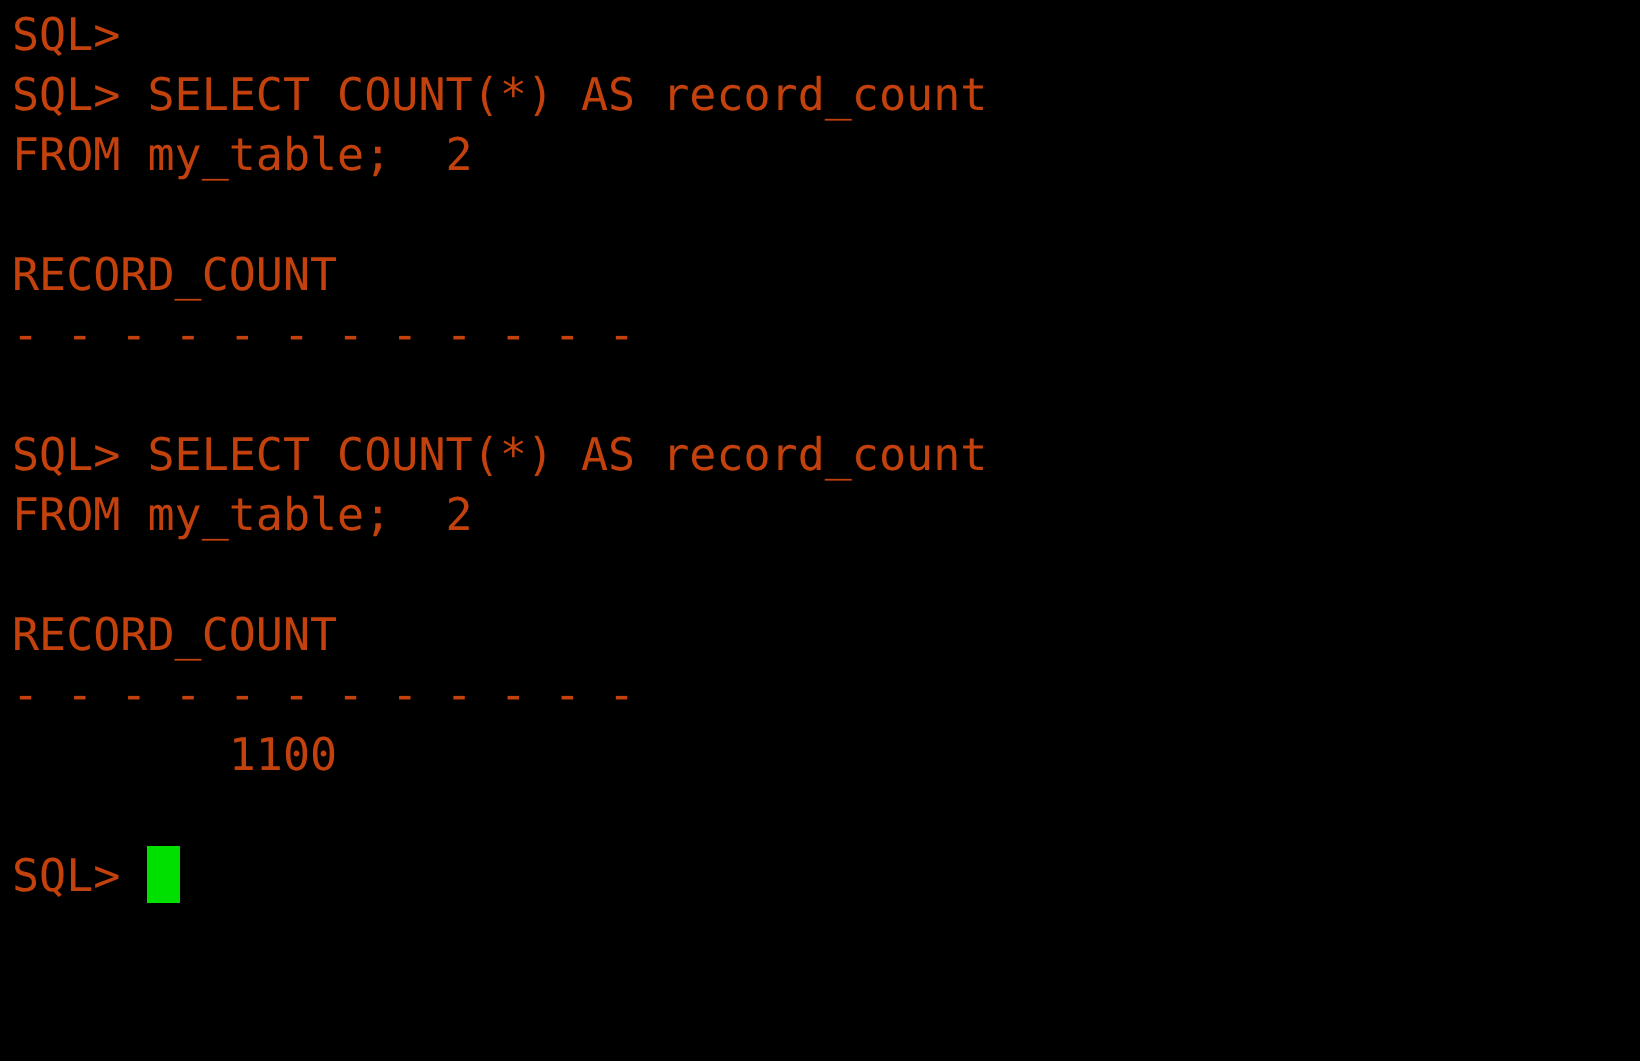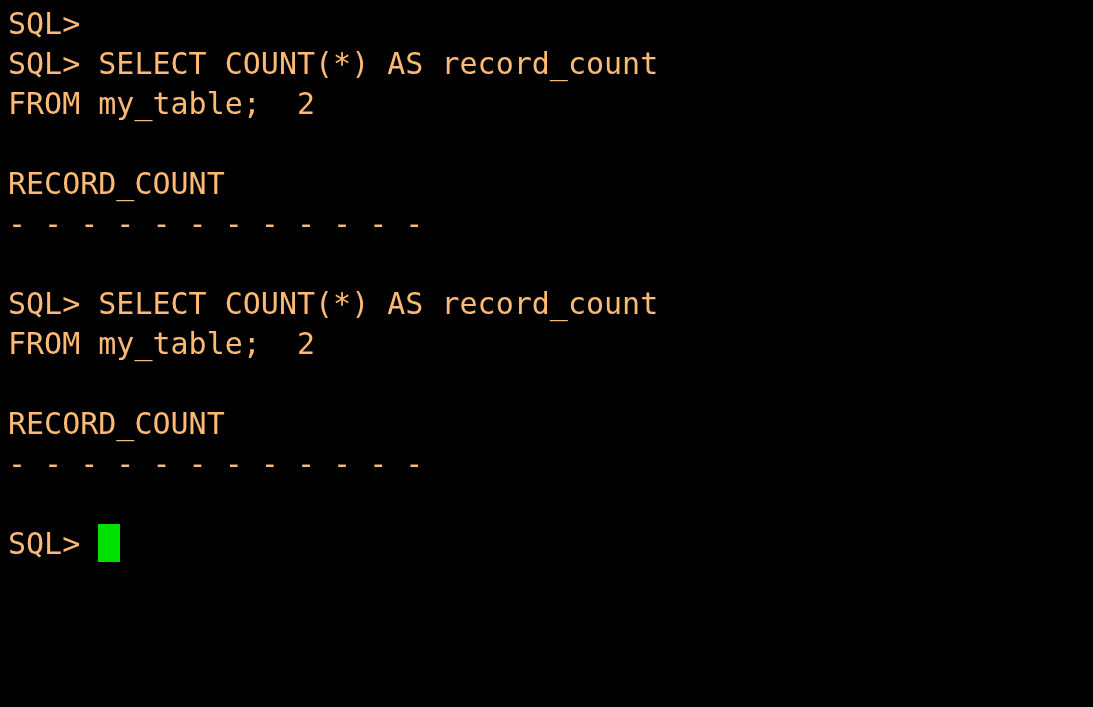--- a/index.html
+++ b/index.html
@@ -20,21 +20,21 @@
     left: 8px;
     top: 4px;
     width: 1080px;
   }
   .line {
     display: block;
     height: 40px;
     line-height: 40px;
     font-size: 30px;
     letter-spacing: 0px;
-    color: #fdba74;
+    color: #c2410c;
     white-space: pre;
     font-family: "DejaVu Sans Mono", "Liberation Mono", monospace;
   }
   .line.blank {
     color: transparent;
   }
   .cursor {
     display: inline-block;
     width: 22px;
     height: 38px;
@@ -66,19 +66,20 @@
     <span class="line">SQL&gt; SELECT COUNT(*) AS record_count</span>
 
     <span class="line">FROM my_table;  2</span>
 
     <span class="line blank"> </span>
 
     <span class="line">RECORD_COUNT</span>
 
     <span class="line">- - - - - - - - - - - -</span>
 
+    <span class="line">        1100</span>
 
     <span class="line blank"> </span>
 
     <span class="line"><span>SQL&gt; </span><span class="cursor"></span></span>
 
   </div>
 </div>
 
 </body></html>

